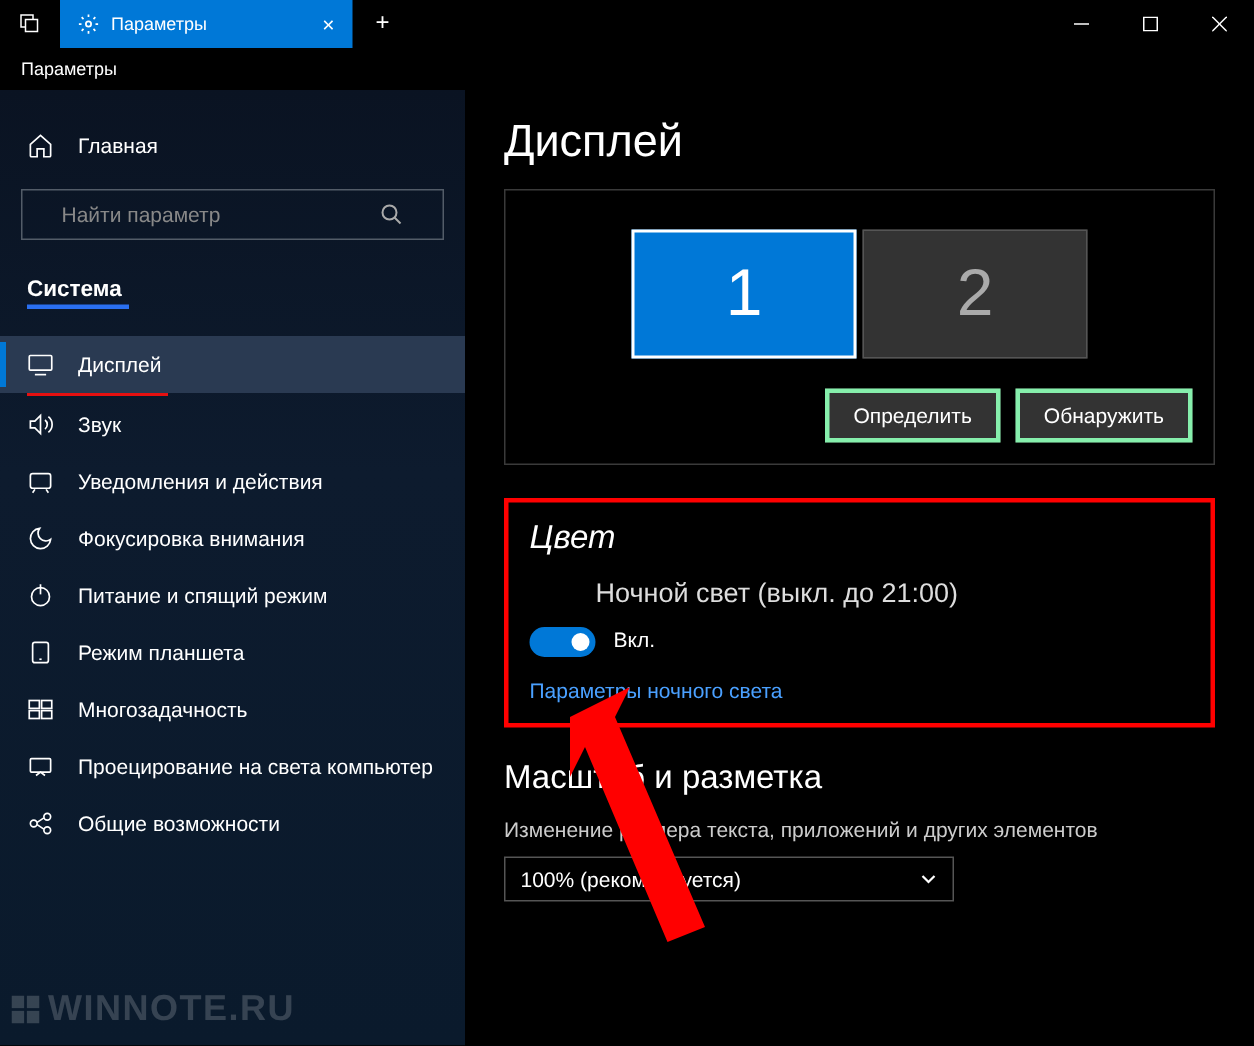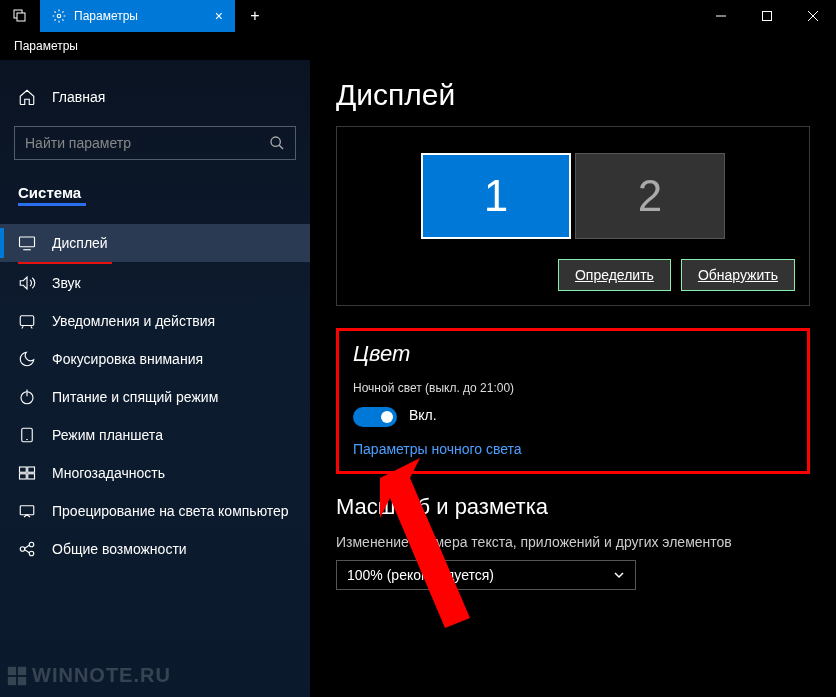--- a/index.html
+++ b/index.html
@@ -17,57 +17,57 @@
 .subheader { height: 28px; padding: 0 14px; display: flex; align-items: center; color: #fff; font-size: 12px; background: #000; }
 
 .main { display: flex; height: calc(100% - 60px); }
 .sidebar { width: 310px; background: linear-gradient(180deg, #0a1322 0%, #0d1b2e 40%, #0a1a2c 100%); padding: 18px 0 0 0; overflow: hidden; }
 .content { flex: 1; background: #000; padding: 18px 26px 0 26px; color: #fff; overflow: hidden; position: relative; }
 
 .nav-item { display: flex; align-items: center; gap: 16px; padding: 10px 18px; color: #fff; font-size: 14px; cursor: pointer; }
 .nav-item.home { margin-bottom: 10px; }
 .nav-icon { width: 18px; height: 18px; flex-shrink: 0; display: flex; align-items: center; justify-content: center; }
 
-.search-box { margin: 6px 14px 18px 14px; border: 1px solid #535c68; height: 34px; display: flex; align-items: center; padding: 0 10px; color: #9aa0a6; font-size: 14px; }
+.search-box { margin: 6px 14px 18px 14px; border: 1px solid #535c68; height: 34px; display: flex; align-items: center; padding: 0 26px; color: #9aa0a6; font-size: 14px; }
 .search-box .ph { flex: 1; color: #888; }
 .search-box .sicon { width: 16px; height: 16px; }
 
 .section-title { padding: 6px 18px 8px 18px; color: #fff; font-size: 15px; font-weight: 700; position: relative; }
 .underline-blue { height: 3px; background: #2a6ff0; margin: 2px 0 0 0; width: 68px; }
 .underline-red { height: 3px; background: #e61010; width: 94px; margin-left: 18px; margin-top: -1px; }
 
 .nav-item.active { background: #2a3a52; position: relative; }
 .nav-item.active::before { content: ""; position: absolute; left: 0; top: 10%; bottom: 10%; width: 4px; background: #0078d7; }
 
 h1.page-title { font-size: 30px; font-weight: 300; margin-bottom: 14px; }
 
 .monitor-box { border: 1px solid #3a3a3a; padding: 26px 14px 14px 14px; background: #000; }
 .monitor-row { display: flex; justify-content: center; gap: 4px; margin-bottom: 20px; }
 .monitor { width: 150px; height: 86px; display: flex; align-items: center; justify-content: center; font-size: 44px; font-weight: 300; border: 1px solid #555; }
 .monitor.primary { background: #0078d7; border: 2px solid #fff; color: #fff; }
 .monitor.secondary { background: #333; color: #aaa; }
 .monitor-btns { display: flex; justify-content: flex-end; gap: 10px; }
-.btn { background: #333; border: 1px solid #86efac; color: #fff; padding: 7px 16px; font-size: 14px; cursor: pointer; text-decoration: underline; }
+.btn { background: #333; border: 3px solid #86efac; color: #fff; padding: 7px 16px; font-size: 14px; cursor: pointer; }
 
 .section-h { font-size: 22px; font-weight: 400; margin: 18px 0 14px 0; }
 .highlight-box { border: 3px solid #ff0000; padding: 10px 14px 14px 14px; margin-top: 22px; }
 .highlight-box .section-h { margin-top: 0; font-style: italic; }
-.subtext { font-size: 12px; color: #ddd; margin-bottom: 12px; }
+.subtext { font-size: 18px; color: #ddd; margin-bottom: 12px; margin-left: 44px; }
 
 .toggle { display: flex; align-items: flex-start; gap: 12px; margin-bottom: 14px; }
 .toggle-track { width: 44px; height: 20px; background: #0078d7; border-radius: 10px; position: relative; }
 .toggle-thumb { width: 12px; height: 12px; background: #fff; border-radius: 50%; position: absolute; right: 4px; top: 4px; }
 .toggle-label { font-size: 14px; }
 
 .link { color: #4aa0ff; font-size: 14px; cursor: pointer; }
 
 .scale-desc { font-size: 14px; color: #ccc; margin: 8px 0 10px 0; }
 .dropdown { border: 1px solid #555; background: #000; color: #fff; padding: 6px 10px; width: 300px; display: flex; align-items: center; justify-content: space-between; font-size: 14px; }
 
-.watermark { position: absolute; left: 6px; bottom: 10px; color: rgba(255,255,255,0.18); font-size: 20px; font-weight: 600; letter-spacing: 1px; display: flex; align-items: center; gap: 4px; }
+.watermark { position: absolute; left: 6px; bottom: 10px; color: rgba(255,255,255,0.18); font-size: 24px; font-weight: 600; letter-spacing: 1px; display: flex; align-items: center; gap: 4px; }
 .watermark svg { opacity: 0.18; }
 
 .arrow { position: absolute; left: 360px; top: 458px; pointer-events: none; z-index: 50; }
 
 svg { display: block; }
 </style>
 </head>
 <body>
 
 <div class="titlebar">

